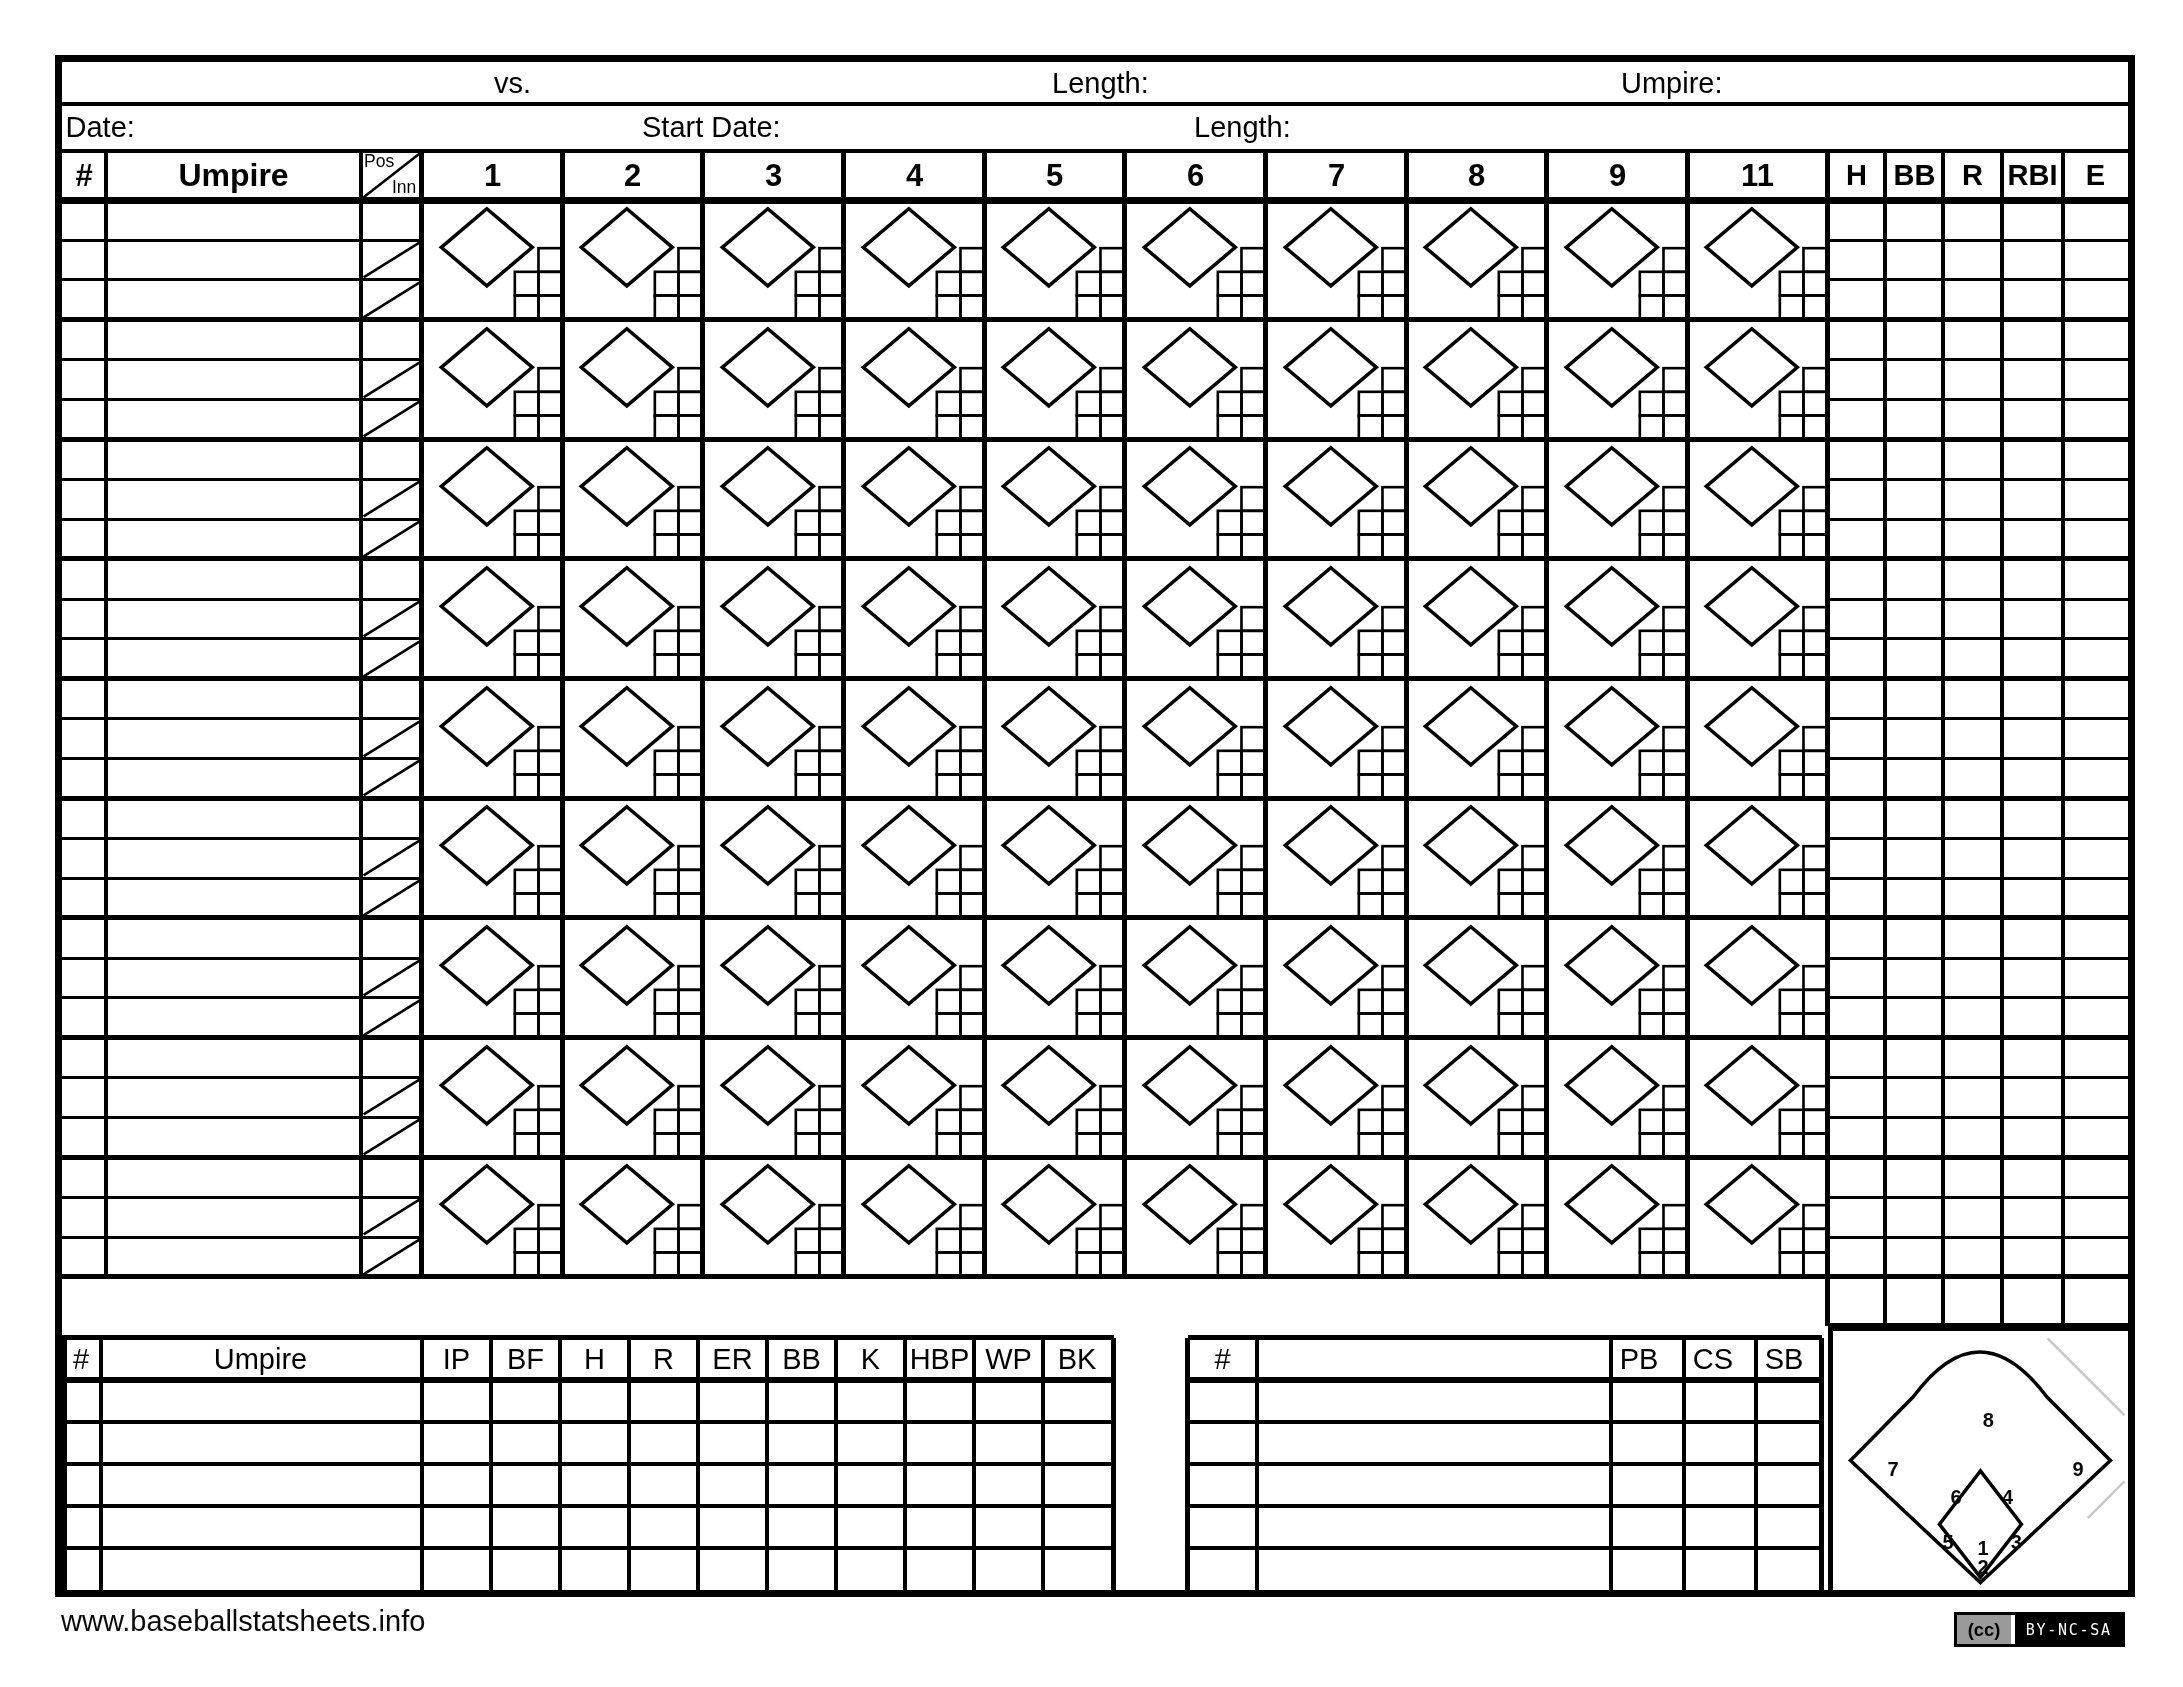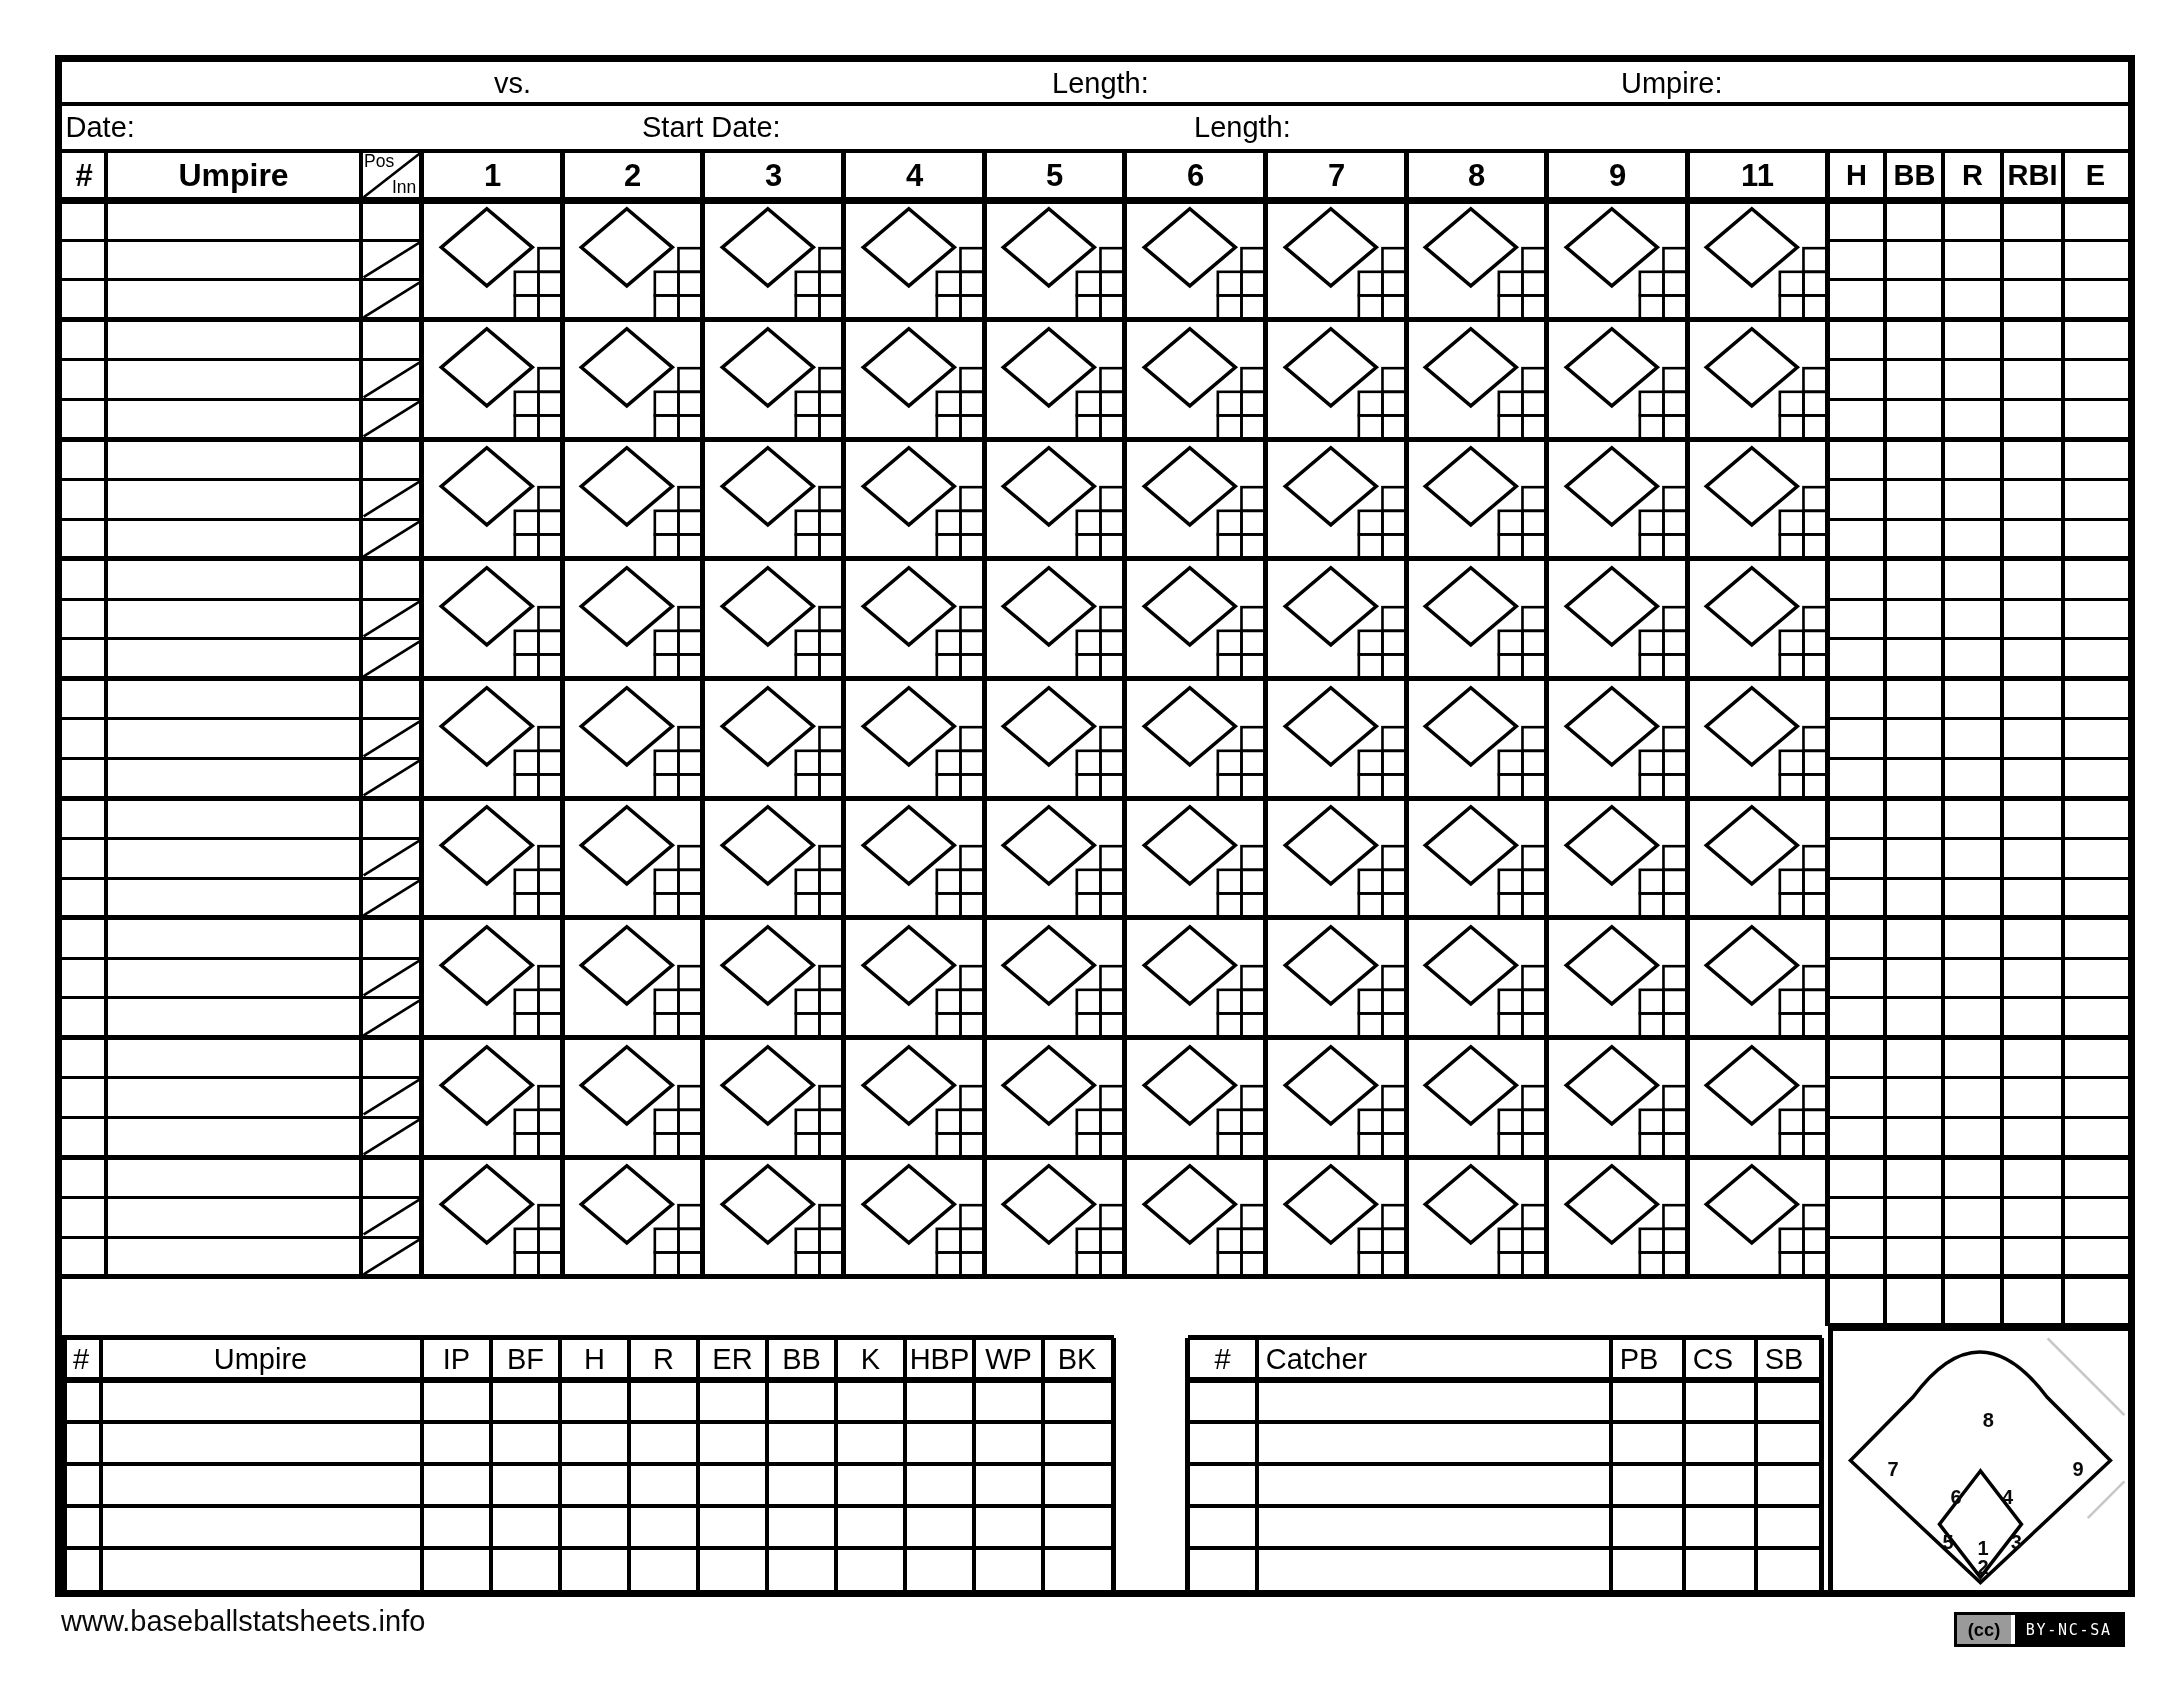--- a/index.html
+++ b/index.html
@@ -1340,21 +1340,20 @@
       <div class="line" style="left: 1757px; top: 1276px; width: 5.2px; height: 252px;"></div>
       <div class="line" style="left: 1126px; top: 1358px; width: 634px; height: 3.5px;"></div>
       <div class="line" style="left: 1126px; top: 1400px; width: 634px; height: 3.5px;"></div>
       <div class="line" style="left: 1126px; top: 1442px; width: 634px; height: 3.5px;"></div>
       <div class="line" style="left: 1126px; top: 1484px; width: 634px; height: 3.5px;"></div>
       <div class="line" style="left: 1193px; top: 1276px; width: 3.5px; height: 252px;"></div>
       <div class="line" style="left: 1547px; top: 1276px; width: 3.5px; height: 252px;"></div>
       <div class="line" style="left: 1620px; top: 1276px; width: 3.5px; height: 252px;"></div>
       <div class="line" style="left: 1692px; top: 1276px; width: 3.5px; height: 252px;"></div>
       <div class="lcell" style="left: 1126px; top: 1276px; width: 69px; height: 42px; line-height: 42px;">#</div>
-      <div class="lcell" style="left: 1195px; top: 1276px; width: 345px; height: 42px; line-height: 42px; text-align: left; padding-left: 8.7px;">Catcher</div>
       <div class="lcell" style="left: 1549px; top: 1276px; width: 65px; height: 42px; line-height: 42px; text-align: left; padding-left: 8.7px;">PB</div>
       <div class="lcell" style="left: 1622px; top: 1276px; width: 63px; height: 42px; line-height: 42px; text-align: left; padding-left: 8.7px;">CS</div>
       <div class="lcell" style="left: 1694px; top: 1276px; width: 58px; height: 42px; line-height: 42px; text-align: left; padding-left: 8.7px;">SB</div>
       <div class="cell-blank" style="left: 1126px; top: 1318px; width: 634px; height: 42px;"></div>
       <div class="cell-blank" style="left: 1126px; top: 1360px; width: 634px; height: 42px;"></div>
       <div class="cell-blank" style="left: 1126px; top: 1402px; width: 634px; height: 42px;"></div>
       <div class="cell-blank" style="left: 1126px; top: 1444px; width: 634px; height: 42px;"></div>
       <div class="cell-blank" style="left: 1126px; top: 1486px; width: 634px; height: 42px;"></div>
       <div class="abs" style="left: 1766px; top: 1264px; width: 300px; height: 264px; border-left: 5.2px solid rgb(0, 0, 0); border-top: 5.2px solid rgb(0, 0, 0); box-sizing: border-box;">
         <svg width="294" height="259" viewBox="0 0 337 296">

